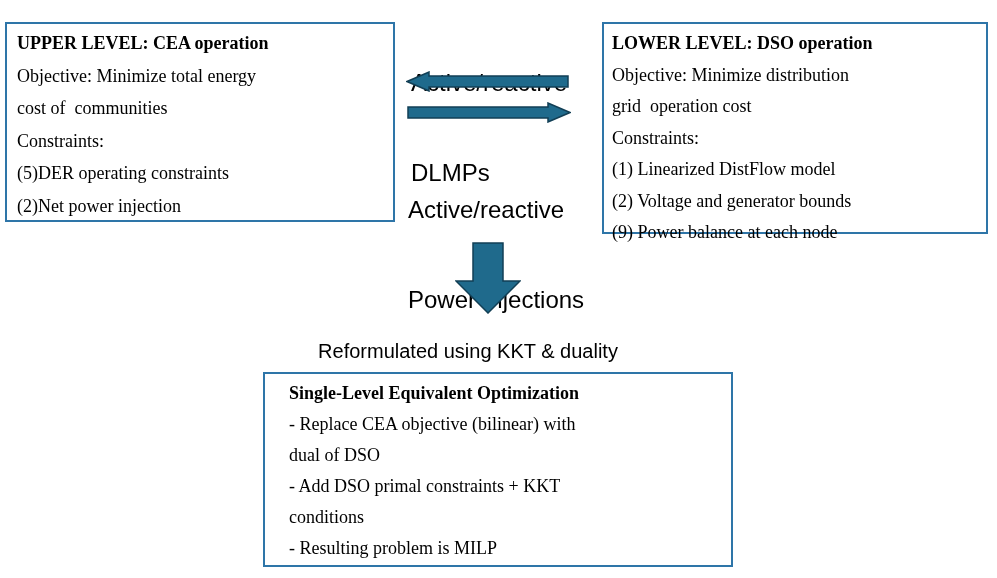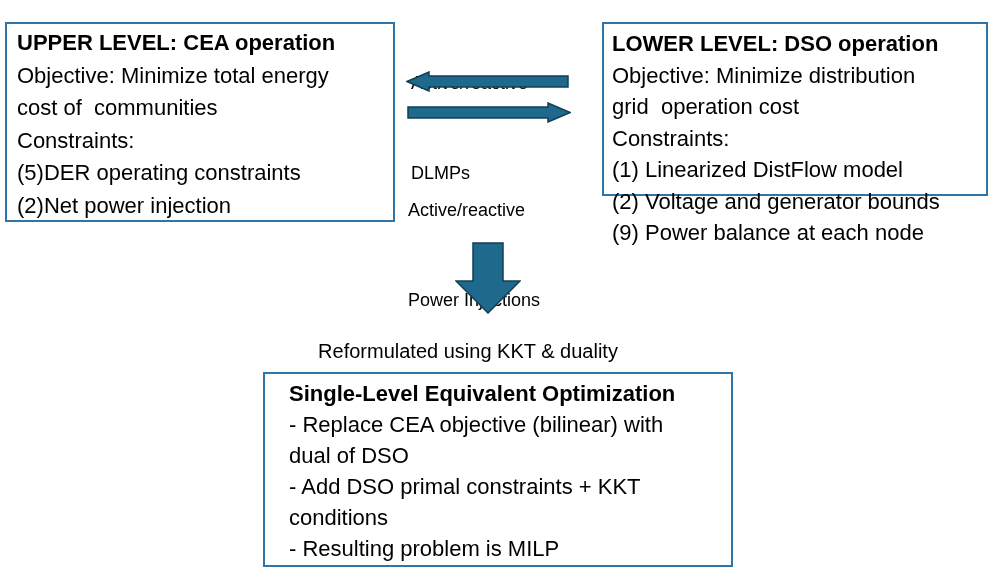--- a/index.html
+++ b/index.html
@@ -14,46 +14,47 @@
     width: 997px;
     height: 578px;
     background: var(--background, #fff);
     overflow: hidden;
   }
   .box {
     position: absolute;
     box-sizing: border-box;
     border: 2px solid var(--box-border, #2e75a8);
     background: #fff;
-    font-size: 22px;
+    font-size: 18px;
+    font-family: Liberation Serif, serif;
   }
   .box .bl {
     white-space: pre;
   }
   .box .title {
     font-weight: 700;
   }
   .upper-box {
     left: 5px; top: 22px; width: 390px; height: 200px;
     padding: 3px 4px 0 10px;
   }
   .upper-box .bl { line-height: 32.5px; }
   .lower-box {
-    left: 602px; top: 22px; width: 386px; height: 174px;
+    left: 602px; top: 22px; width: 386px; height: 212px;
     padding: 4px 2px 0 8px;
   }
   .lower-box .bl { line-height: 31.5px; }
   .single-box {
     left: 263px; top: 372px; width: 470px; height: 195px;
     padding: 4px 6px 0 12px;
   }
   .single-box .bl { line-height: 31px; margin-left: 12px; }
   .mid-label {
     position: absolute;
-    font-size: 18px;
+    font-size: 24px;
     line-height: 30px;
     white-space: pre;
   }
   .dlmps-label { left: 411px; top: 8px; }
   .injections-label { left: 408px; top: 135px; }
   .reformulation-label {
     position: absolute;
     left: 233px; top: 336px; width: 470px;
     text-align: center;
     font-size: 20px;

